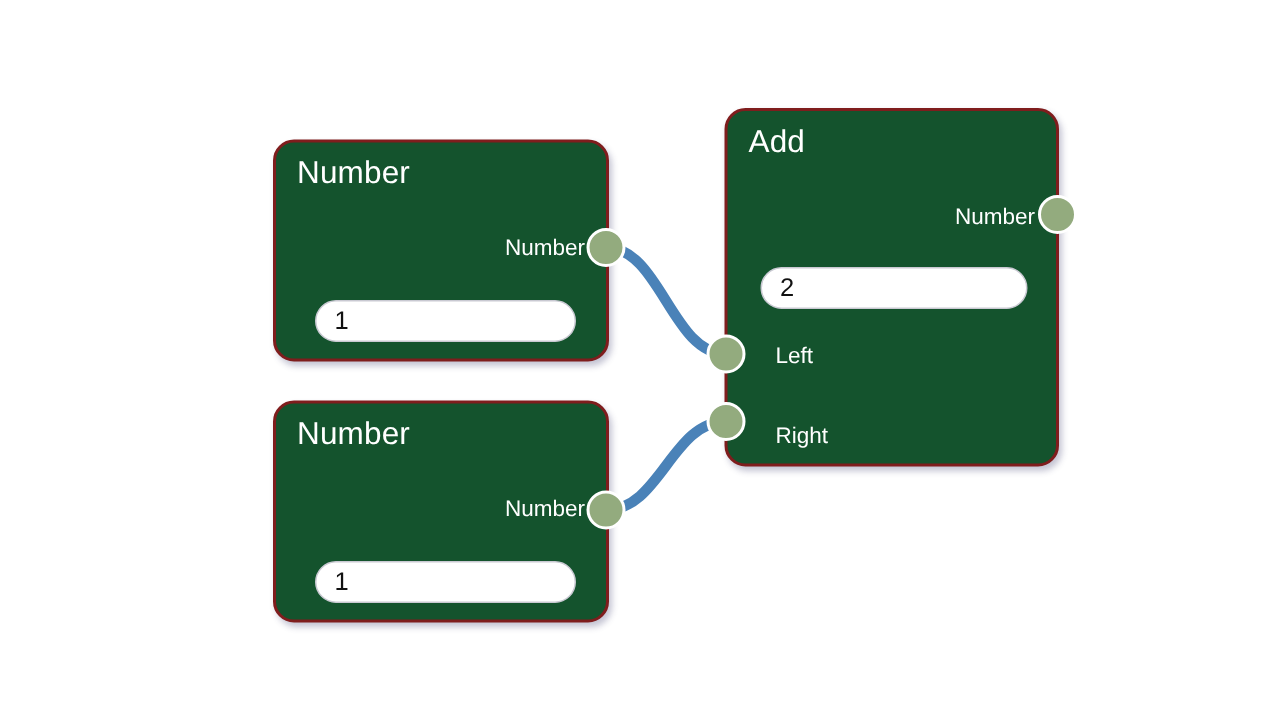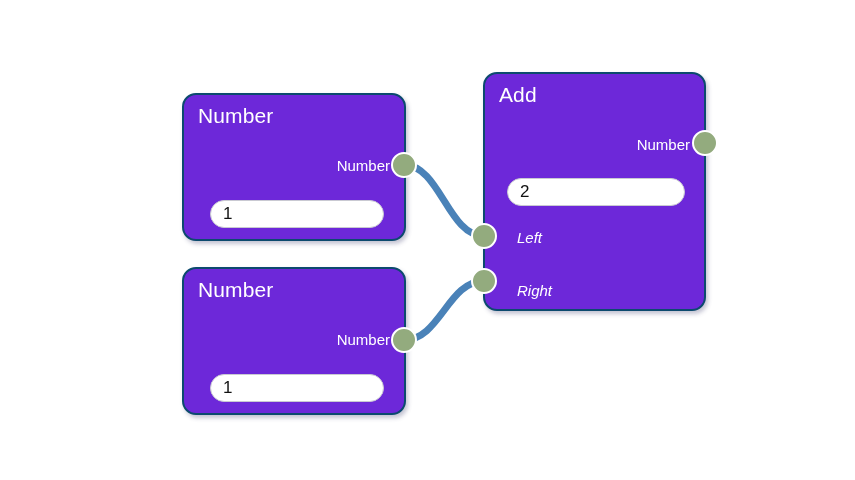--- a/index.html
+++ b/index.html
@@ -36,22 +36,22 @@
     z-index: 5;
   }
   #edges path {
     pointer-events: stroke;
   }
 
   
   .node {
     position: absolute;
     box-sizing: border-box;
-    background: #6d28d9;
-    border: 2px solid #0c4a6e;
+    background: #14532d;
+    border: 2px solid #7f1d1d;
     border-radius: 14px;
     box-shadow: 2px 3px 4px rgba(60, 60, 110, 0.30);
     z-index: 10;
   }
 
   .node-title {
     position: absolute;
     left: 14px;
     top: 8px;
     color: #ffffff;
@@ -69,21 +69,20 @@
     align-items: center;
     white-space: nowrap;
   }
   .socket-row.out {
     right: 14px;
     justify-content: flex-end;
   }
   .socket-row.in {
     left: 32px;
     justify-content: flex-end;
-    font-style: italic;
   }
   .socket-label {
     color: #ffffff;
     font-size: 15px;
     line-height: 22px;
   }
 
   
   .socket {
     position: absolute;

